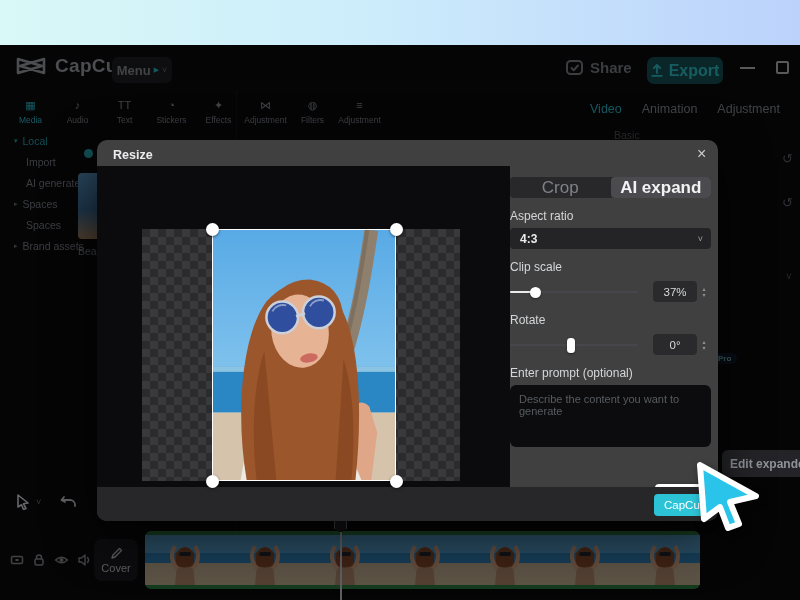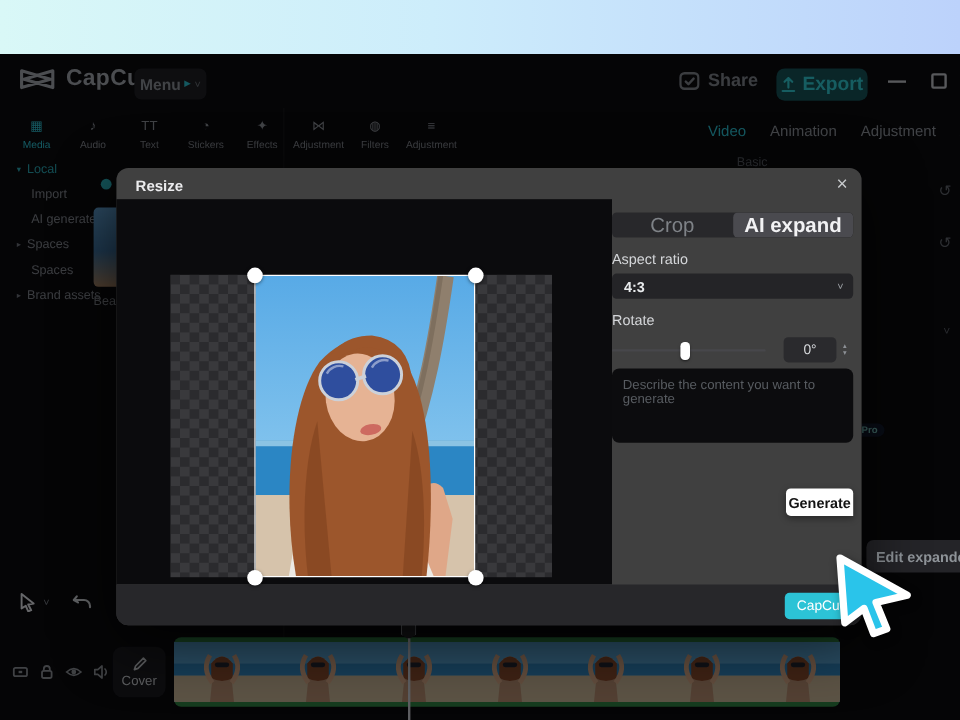--- a/index.html
+++ b/index.html
@@ -426,34 +426,48 @@
         <div class="seg-cell">Crop</div>
         <div class="seg-cell active">AI expand</div>
       </div>
 
       <div class="ctl-label">Aspect ratio</div>
       <div class="dropdown">
         <span class="dropdown-value">4:3</span>
         <span class="dropdown-chev">˅</span>
       </div>
 
+      <div class="ctl-label">Clip scale</div>
+      <div class="ctl-row">
+        <div class="slider">
+          <div class="slider-track"></div>
+          <div class="slider-fill" style="width:20%;"></div>
+          <div class="thumb-round" style="left:calc(20% - 5.5px);"></div>
+        </div>
+        <div class="value-box">37%</div>
+        <div class="stepper">
+            <span>▴</span>
+            <span>▾</span>
+          </div>
+      </div>
 
       <div class="ctl-label">Rotate</div>
       <div class="ctl-row">
         <div class="slider">
           <div class="slider-track"></div>
           <div class="thumb-pill" style="left:calc(48% - 4px);"></div>
         </div>
         <div class="value-box">0°</div>
         <div class="stepper">
             <span>▴</span>
             <span>▾</span>
           </div>
       </div>
 
+      <div class="ctl-label">Enter prompt (optional)</div>
       <textarea class="prompt-box" placeholder="Describe the content you want to generate" style=""></textarea>
 
       <div class="generate-row">
         <div class="generate-btn">Generate</div>
       </div>
     </div>
 
     <div class="modal-footer">
       <div class="confirm-btn">CapCut</div>
     </div>

